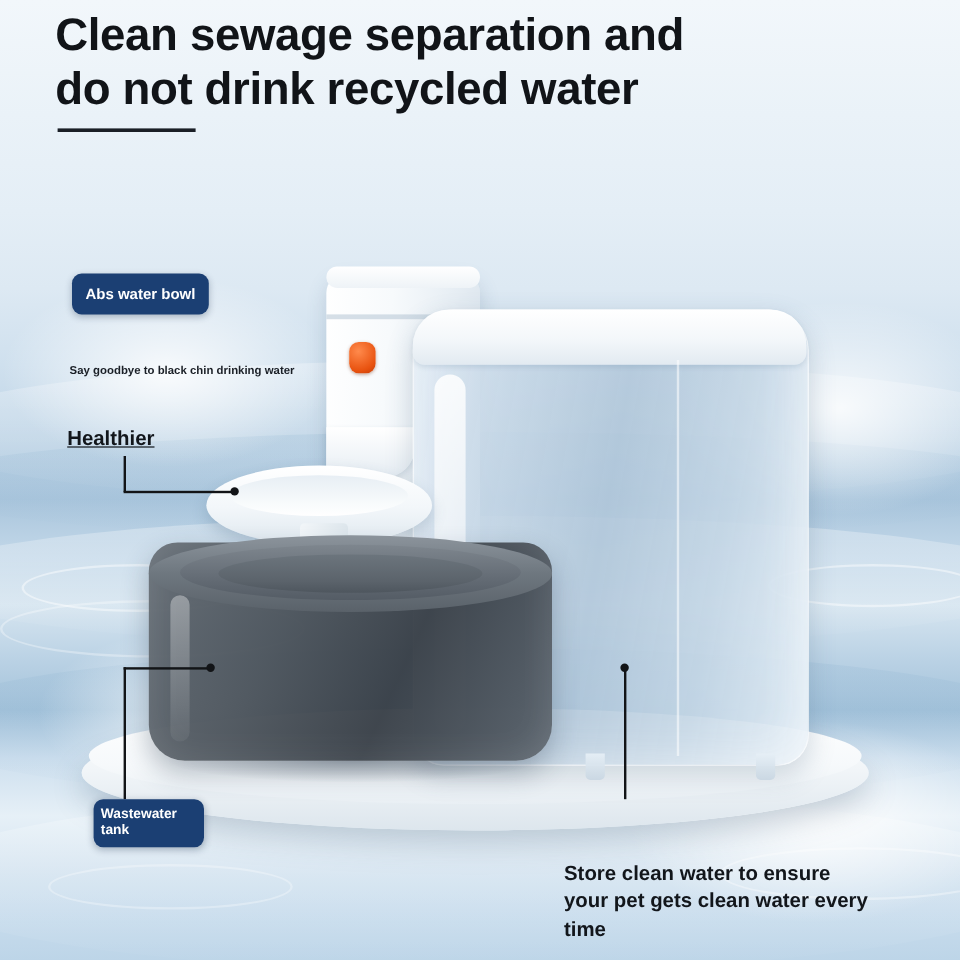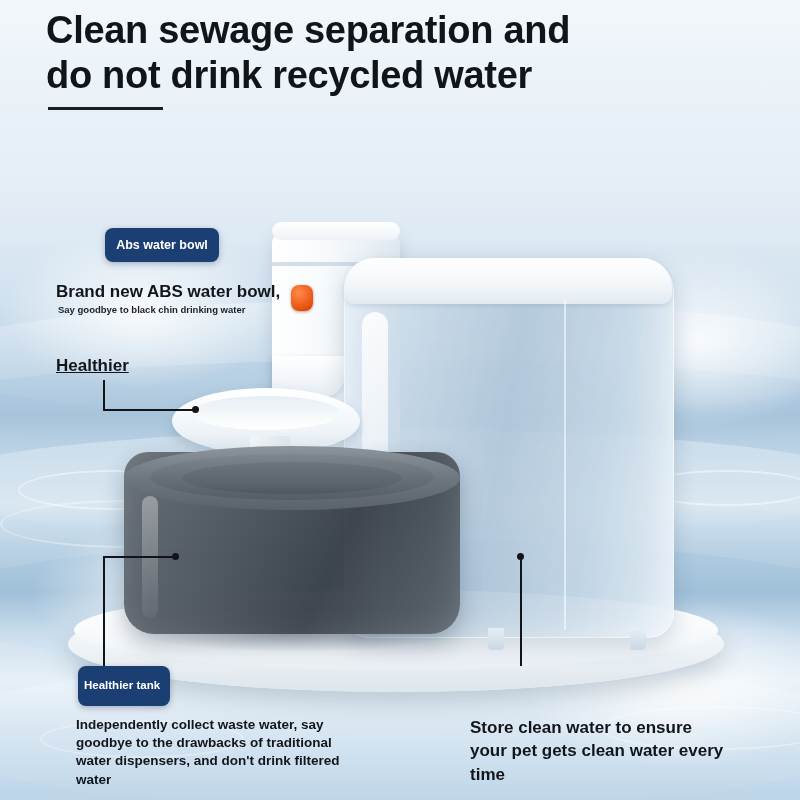--- a/index.html
+++ b/index.html
@@ -299,21 +299,20 @@
     display: flex;
     align-items: center;
     justify-content: center;
     text-align: center;
     line-height: 1.15;
   }
   #badge-abs {
     left: 60px; top: 228px;
     width: 114px; height: 34px;
     font-size: 12.5px;
-    margin-left: 45px;
   }
   #badge-waste {
     left: 78px; top: 666px;
     width: 92px; height: 40px;
     font-size: 11.5px;
     padding: 0 6px;
     box-sizing: border-box;
     text-align: left;
     justify-content: flex-start;
   }
@@ -420,30 +419,28 @@
 
     <div class="tank-waste-shadow"></div>
     <div class="tank-waste"></div>
     <div class="tank-waste-lid"></div>
     <div class="tank-waste-lid2"></div>
     <div class="tank-waste-lid3"></div>
     <div class="tank-waste-hl"></div>
   </div>
 
   <div class="badge" id="badge-abs">Abs water bowl</div>
-  <div class="txt" id="abs-line1">Brand new ABS water bowl,</div>
   <div class="txt" id="abs-line2">Say goodbye to black chin drinking water</div>
   <div class="txt" id="healthier">Healthier</div>
   <div class="leader" id="lead-healthier-v"></div>
   <div class="leader" id="lead-healthier-h"></div>
   <div class="dot" id="dot-healthier"></div>
 
   <div class="leader" id="lead-waste-h"></div>
   <div class="leader" id="lead-waste-v"></div>
   <div class="dot" id="dot-waste"></div>
-  <div class="badge" id="badge-waste">Healthier tank</div>
-  <div class="txt" id="waste-desc">Independently collect waste water, say goodbye to the drawbacks of traditional water dispensers, and don't drink filtered water</div>
+  <div class="badge" id="badge-waste">Wastewater tank</div>
 
   <div class="leader" id="lead-clean-v"></div>
   <div class="dot" id="dot-clean"></div>
   <div class="txt" id="clean-desc">Store clean water to ensure your pet gets clean water every time</div>
 
 </div>
 
 </body></html>

